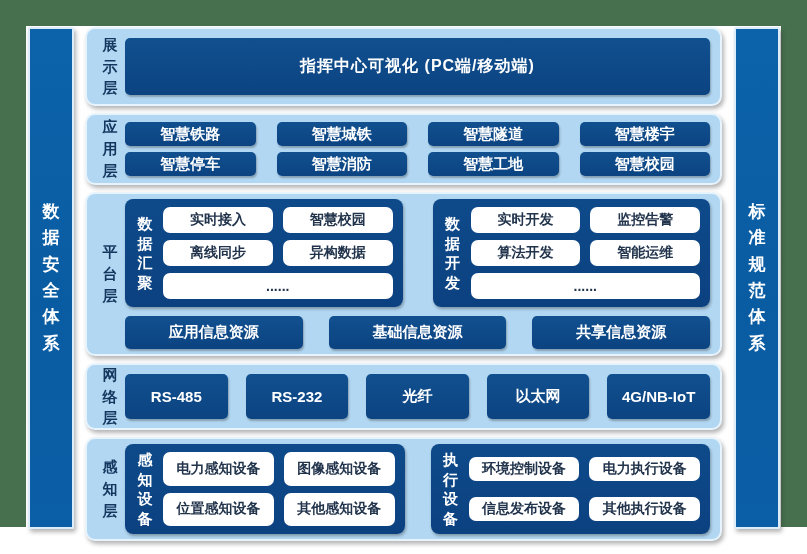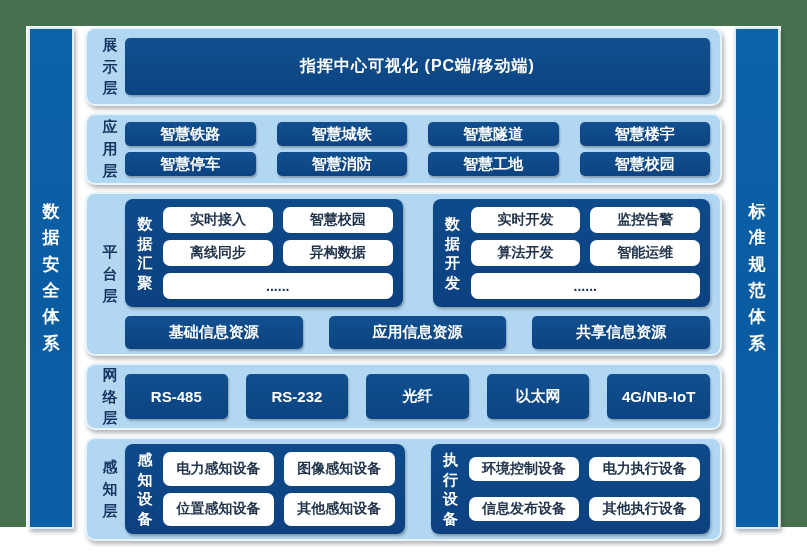--- a/index.html
+++ b/index.html
@@ -153,22 +153,22 @@
                 <div class="wbox">实时开发</div>
                 <div class="wbox">监控告警</div>
                 <div class="wbox">算法开发</div>
                 <div class="wbox">智能运维</div>
                 <div class="wbox wbox-wide">......</div>
               </div>
             </div>
 
           </div>
           <div class="resource-row">
+            <div class="navy">应用信息资源</div>
             <div class="navy">基础信息资源</div>
-            <div class="navy">应用信息资源</div>
             <div class="navy">共享信息资源</div>
           </div>
         </div>
       </div>
     </div>
 
     <div class="panel p-network">
       <div class="panel-label">
         <div class="vtext2">网络层</div>
       </div>

